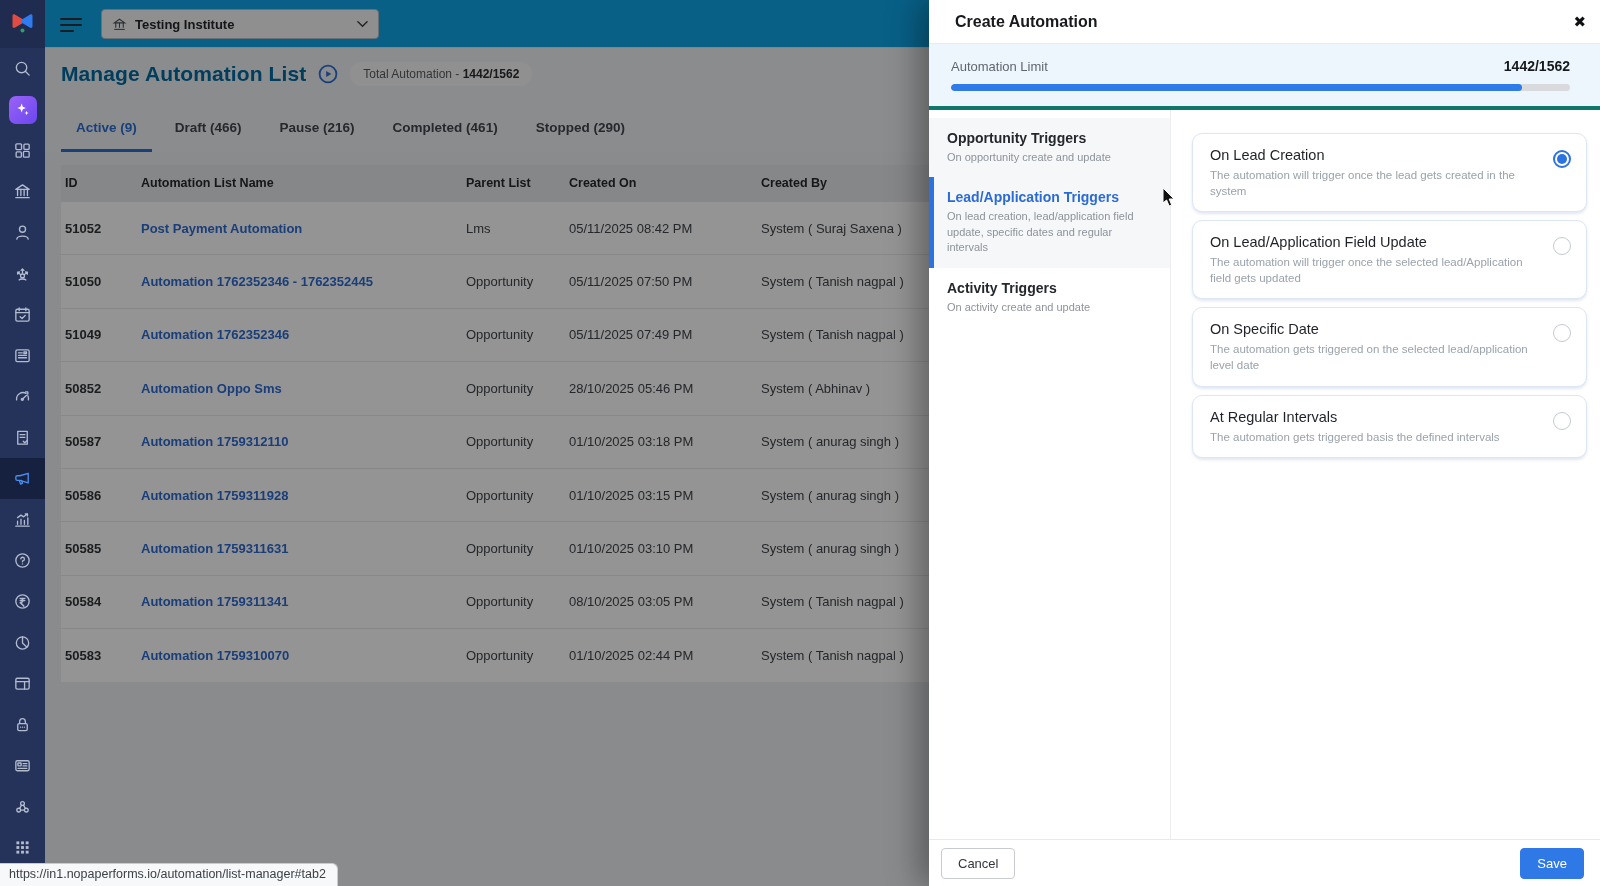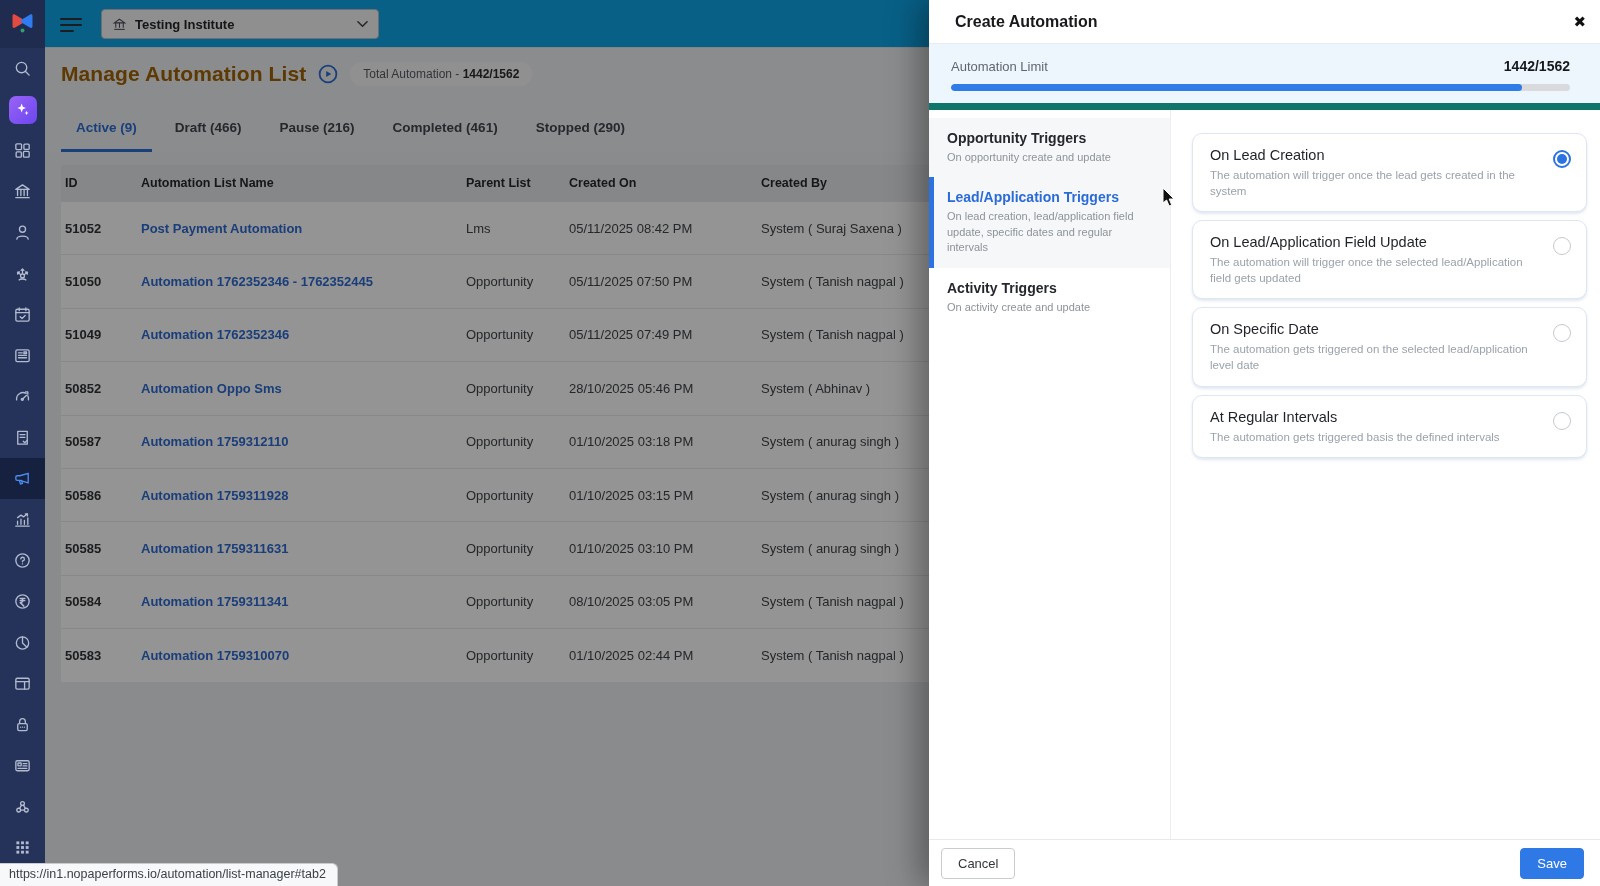--- a/index.html
+++ b/index.html
@@ -26,21 +26,21 @@
   .hamburger i { display:block; height:2px; background:#2f3237; border-radius:2px; margin-bottom:4px; }
   .hamburger i:nth-child(3) { width:14px; margin-bottom:0; }
   .inst-select { position:absolute; left:56px; top:9px; width:278px; height:30px; border:1px solid #b9bec6; border-radius:4px; background:#f6f7f8; display:flex; align-items:center; gap:8px; padding:0 10px; }
   .inst-select svg.bank { width:15px; height:15px; stroke:#4a4f57; fill:none; stroke-width:1.4; }
   .inst-name { font-size:13px; font-weight:700; color:#23262b; }
   .inst-chev { margin-left:auto; width:11px; height:8px; }
   .inst-chev path { stroke:#3c4045; stroke-width:1.6; fill:none; stroke-linecap:round; }
 
   .titleband { position:absolute; top:48px; left:0; width:100%; height:104px; background:#f0f2f3; }
   .title-row { position:absolute; top:0; left:16px; height:52px; display:flex; align-items:center; gap:12px; }
-  .page-title { font-size:21px; font-weight:700; color:#a16207; letter-spacing:.1px; }
+  .page-title { font-size:21px; font-weight:700; color:#0369a1; letter-spacing:.1px; }
   .play-ic { width:20px; height:20px; }
   .chip { background:#f8f9fa; border-radius:13px; padding:5px 13px; font-size:12px; color:#565b62; }
   .chip b { color:#282b2f; font-weight:700; }
   .tabs { position:absolute; left:16px; bottom:0; display:flex; gap:8px; }
   .tab { padding:0 15px; height:45px; line-height:42px; font-size:13.5px; font-weight:600; color:#41464d; border-bottom:3px solid transparent; cursor:pointer; }
   .tab.active { color:#2d6ed5; border-bottom-color:#2d6ed5; }
 
   .table-wrap { position:absolute; top:165px; left:16px; width:1530px; background:#fff; }
   .tr { display:grid; grid-template-columns:76px 325px 103px 192px 1fr; align-items:center; }
   .tr.head { height:36px; background:#e7e9ec; }
@@ -49,21 +49,21 @@
   .td { padding-left:4px; font-size:13px; color:#3f444a; }
   .head .td { font-size:12.5px; font-weight:700; color:#26292d; }
   .td.id { font-weight:600; color:#303438; }
   .td.name a { color:#2e6bd0; font-weight:600; text-decoration:none; }
 
   
   .drawer { position:absolute; left:929px; top:0; width:671px; height:886px; background:#fff; z-index:40; box-shadow:-10px 0 30px rgba(0,0,0,.35); display:flex; flex-direction:column; }
   .dw-head { height:44px; display:flex; align-items:center; padding:0 14px 0 26px; border-bottom:1px solid #e7ecf2; }
   .dw-title { font-size:16px; font-weight:700; color:#17191c; }
   .dw-close { margin-left:auto; font-size:15px; color:#0f1012; cursor:pointer; line-height:1; }
-  .dw-limit { height:66px; background:#eef6fd; border-bottom:7px solid #0f766e; padding:14px 30px 0 22px; }
+  .dw-limit { height:66px; background:#eef6fd; border-bottom:4px solid #0f766e; padding:14px 30px 0 22px; }
   .limit-top { display:flex; align-items:baseline; }
   .limit-label { font-size:13px; color:#60666d; }
   .limit-value { margin-left:auto; font-size:14px; font-weight:700; color:#17191c; }
   .limit-track { margin-top:10px; height:7px; border-radius:4px; background:#d8dadd; overflow:hidden; }
   .limit-fill { height:7px; border-radius:4px; background:#2f7be8; width:0; }
   .dw-body { flex:1; display:flex; min-height:0; }
   .trig-col { width:243px; border-right:1px solid #ededf0; padding-top:8px; }
   .trig-item { position:relative; padding:12px 16px 12px 18px; cursor:pointer; }
   .trig-item.shaded { background:#f6f7f8; }
   .trig-item.active::before { content:""; position:absolute; left:0; top:0; bottom:0; width:5px; background:#2c72e0; }

